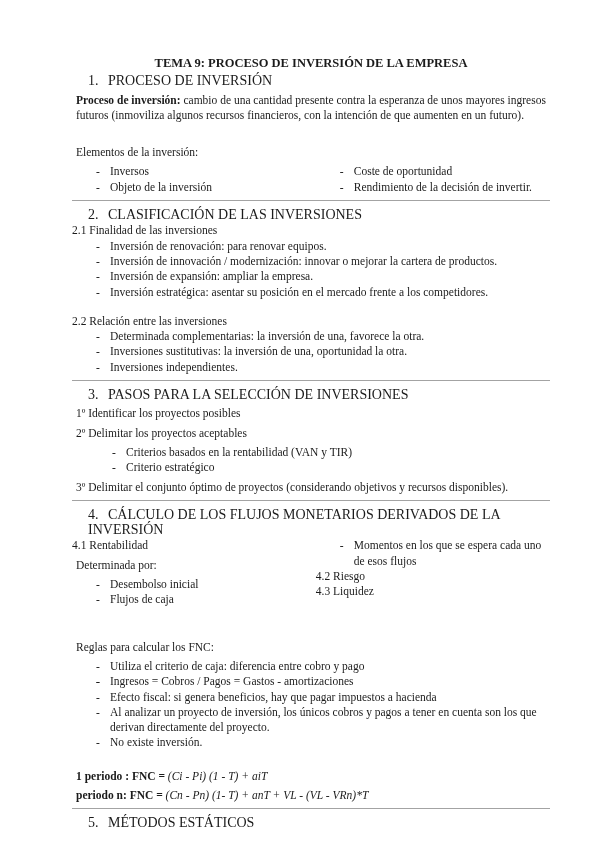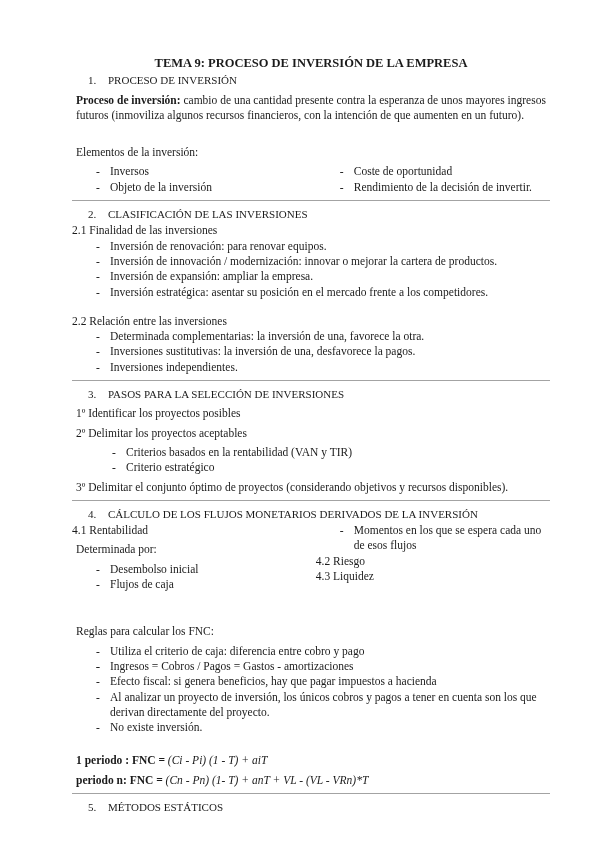--- a/index.html
+++ b/index.html
@@ -17,21 +17,21 @@
     font-size: 11.5px;
     line-height: 15.3px;
   }
   .doc-title {
     text-align: center;
     font-weight: bold;
     font-size: 12.5px;
     margin-bottom: 2px;
   }
   .h1 {
-    font-size: 11px;
+    font-size: 14px;
     padding-left: 16px;
     margin: 1px 0;
   }
   .h1 .h1-num { display: inline-block; width: 20px; }
   .h2 { font-weight: normal; }
   .para { margin: 4px; }
   .b { font-weight: bold; }
   .u { }
   .i { font-style: italic; }
   .bullets { margin: 0; }
@@ -74,21 +74,21 @@
     <div class="bullets">
       <div class="bullet-item"><span class="marker">-</span><span><span class="u ">Inversión de renovación</span><span>: para renovar equipos.</span></span></div>
       <div class="bullet-item"><span class="marker">-</span><span><span class="u ">Inversión de innovación / modernización</span><span>: innovar o mejorar la cartera de productos.</span></span></div>
       <div class="bullet-item"><span class="marker">-</span><span><span class="u ">Inversión de expansión</span><span>: ampliar la empresa.</span></span></div>
       <div class="bullet-item"><span class="marker">-</span><span><span class="u ">Inversión estratégica</span><span>: asentar su posición en el mercado frente a los competidores.</span></span></div>
     </div>
     <div class="spacer"></div>
     <div class="h2">2.2 Relación entre las inversiones</div>
     <div class="bullets">
       <div class="bullet-item"><span class="marker">-</span><span><span class="u ">Determinada complementarias</span><span>: la inversión de una, favorece la otra.</span></span></div>
-      <div class="bullet-item"><span class="marker">-</span><span><span class="u ">Inversiones sustitutivas</span><span>: la inversión de una, desfavorece la pagos.</span></span></div>
+      <div class="bullet-item"><span class="marker">-</span><span><span class="u ">Inversiones sustitutivas</span><span>: la inversión de una, oportunidad la otra.</span></span></div>
       <div class="bullet-item"><span class="marker">-</span><span><span class="u ">Inversiones independientes</span><span>.</span></span></div>
     </div>
     <div class="hrule"></div>
     <div class="h1"><span class="h1-num">3.</span><span>PASOS PARA LA SELECCIÓN DE INVERSIONES</span></div>
     <div class="para"><span>1º Identificar los proyectos posibles</span></div>
     <div class="para"><span>2º Delimitar los proyectos aceptables</span></div>
     <div class="bullets">
       <div class="bullet-item lvl2"><span class="marker">-</span><span><span>Criterios basados en la rentabilidad (VAN y TIR)</span></span></div>
       <div class="bullet-item lvl2"><span class="marker">-</span><span><span>Criterio estratégico</span></span></div>
     </div>

